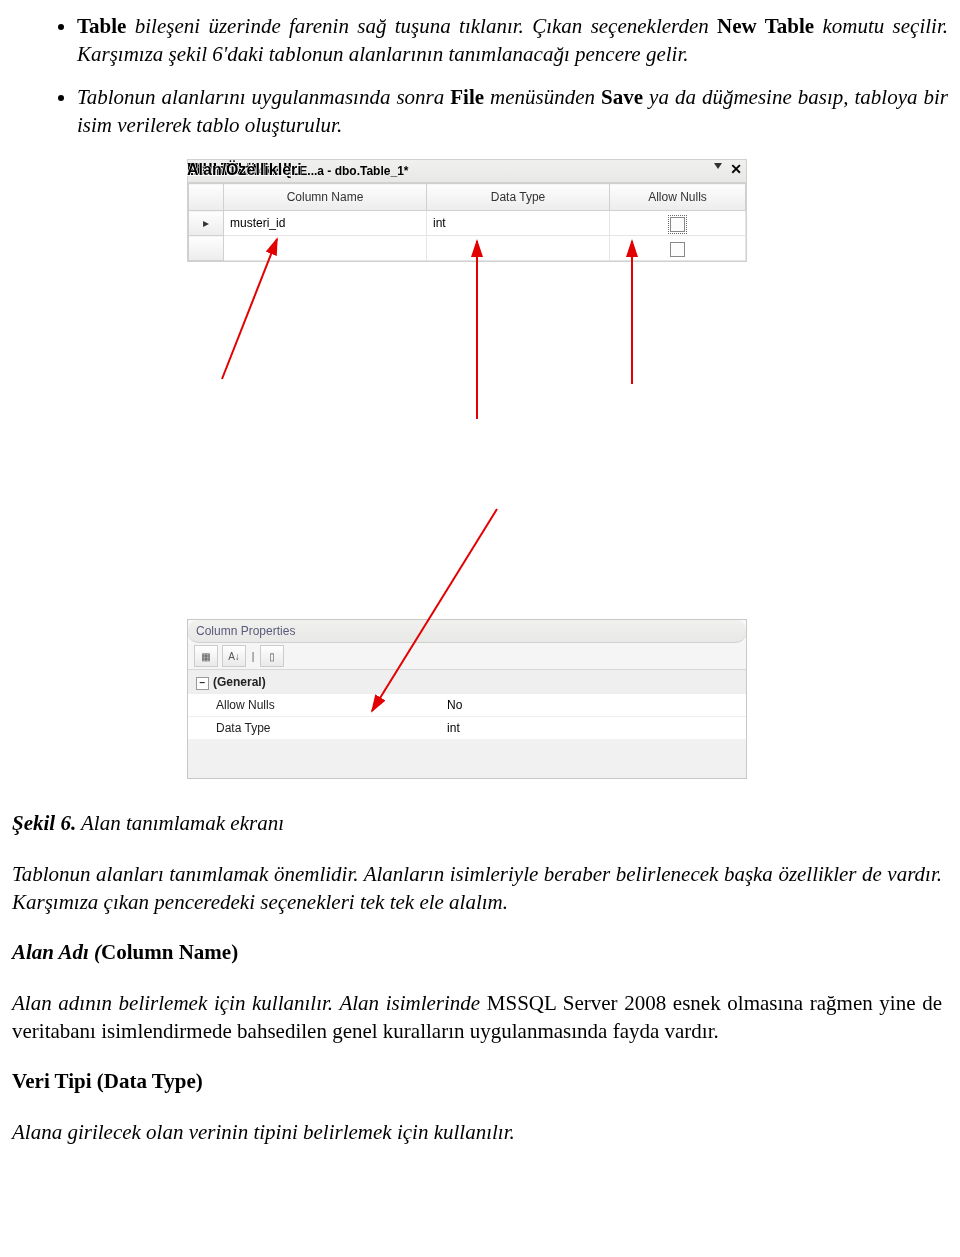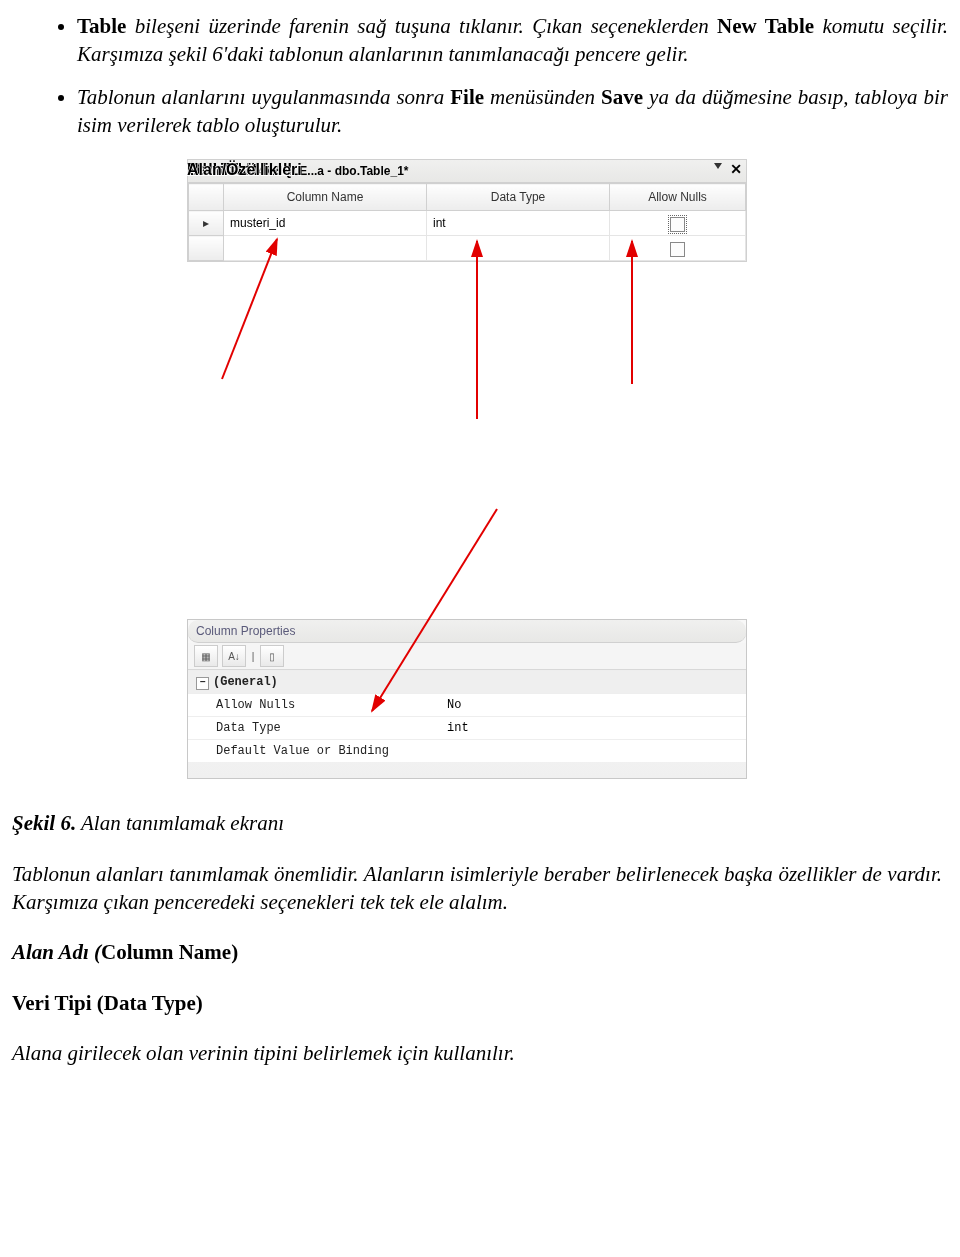--- a/index.html
+++ b/index.html
@@ -137,21 +137,20 @@
   .tb-btn {
     width: 22px; height: 20px;
     border: 1px solid #ccc;
     background: linear-gradient(#fff,#e9e9e9);
     font-size: 10px; color: #555;
     display: inline-flex; align-items:center; justify-content:center;
   }
   .prop-grid {
     width: 100%; border-collapse: collapse;
     background: #fff;
-    font-family: Liberation Mono, monospace;
   }
   .prop-grid td {
     border-top: 1px solid #eee;
     height: 22px;
     padding: 0 8px;
     font-size: 12px;
   }
   .prop-grid td.k { width: 45%; color: #222; }
   .prop-grid tr.cat td {
     background: #efefef;
@@ -235,24 +234,20 @@
               <td colspan="2" class="k"><span class="pm">−</span><span>(General)</span></td>
             </tr>
         <tr>
               <td class="k" style="padding-left:28px">Allow Nulls</td>
               <td>No</td>
             </tr>
         <tr>
               <td class="k" style="padding-left:28px">Data Type</td>
               <td>int</td>
             </tr>
-        <tr>
-              <td class="k" style="padding-left:28px">Default Value or Binding</td>
-              <td></td>
-            </tr>
       </tbody>
         </table>
     </div>
 
     <svg class="arrow" style="left:0;top:0" width="560" height="620">
       <defs>
         <marker id="ar" markerWidth="10" markerHeight="10" refX="8" refY="3" orient="auto">
           <path d="M0,0 L0,6 L9,3 z" fill="#e20000"></path>
         </marker>
       </defs>
@@ -271,18 +266,21 @@
   <p class="caption italic">
     <span class="bold" style="">Şekil 6.</span><span> Alan tanımlamak ekranı</span>
   </p>
 
   <p class="para italic">Tablonun alanları tanımlamak önemlidir. Alanların isimleriyle beraber belirlenecek başka özellikler de vardır. Karşımıza çıkan penceredeki seçenekleri tek tek ele alalım.</p>
 
   <p class="subhead">
     <span class="bold italic">Alan Adı (</span><span class="bold">Column Name</span><span class="bold">)</span>
   </p>
 
+  <p class="para">
+    <span class="italic">Alan adının belirlemek için kullanılır. Alan isimlerinde </span><span>MSSQL Server 2008 esnek olmasına rağmen yine de veritabanı isimlendirmede bahsedilen genel kuralların uygulanmasında fayda vardır.</span>
+  </p>
 
   <p class="subhead bold">Veri Tipi (Data Type)</p>
 
   <p class="para italic">Alana girilecek olan verinin tipini belirlemek için kullanılır.</p>
 
 </div>
 
 </body></html>

